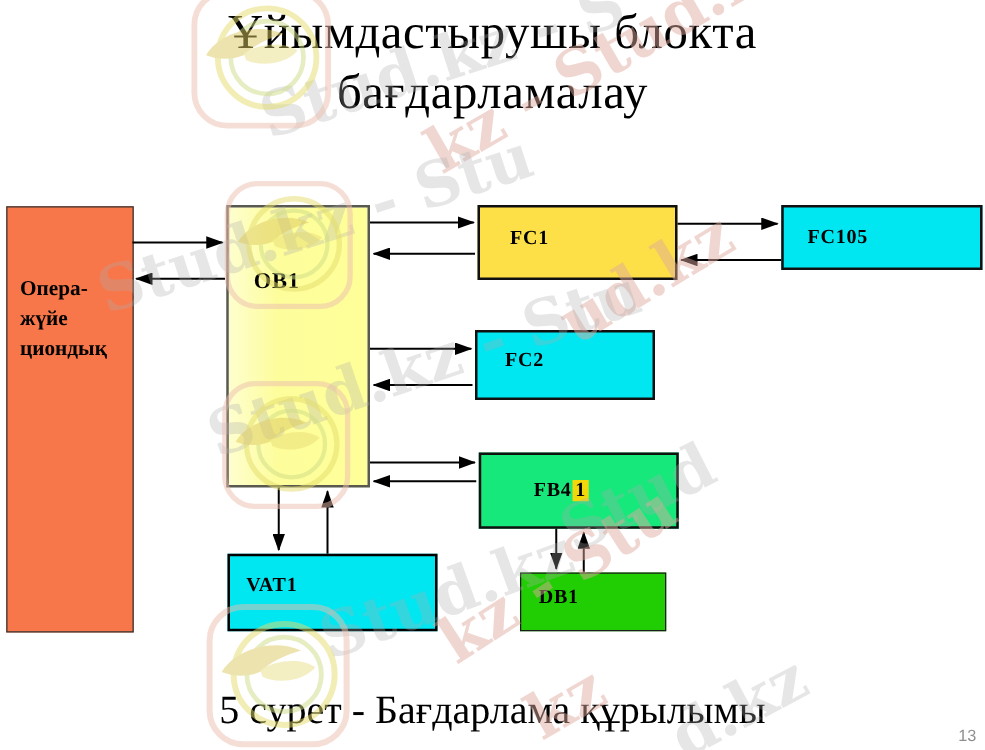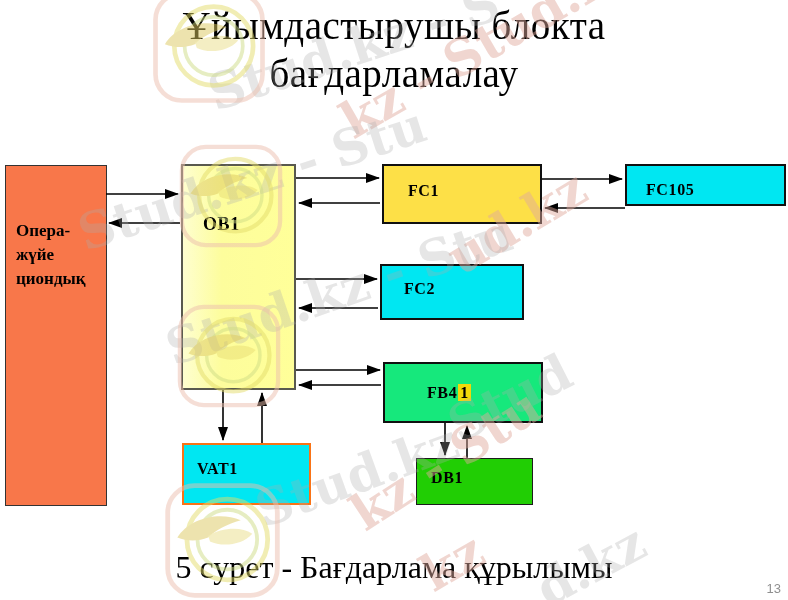--- a/index.html
+++ b/index.html
@@ -26,30 +26,30 @@
     position:absolute;box-sizing:border-box;font-weight:bold;color:#000;
     font-size:16px;letter-spacing:0.6px;z-index:1;
   }
   .box-os{left:5px;top:165px;width:102px;height:341px;background:#f8774a;
     border:1px solid #333;padding:53px 4px 0 10px;font-size:17px;line-height:1.42;letter-spacing:0;}
   .box-ob1{left:181px;top:164px;width:115px;height:226px;
     background:linear-gradient(90deg,#fefecf 0%,#fdfd9c 35%,#ffff99 100%);
     border:2px solid #59594f;padding:48px 12px 0 20px;font-size:18px;}
   .box-fc1{left:382px;top:164px;width:160px;height:60px;background:#fde047;
     border:2px solid #101010;padding:16px 0 0 24px;}
-  .box-fc105{left:625px;top:164px;width:161px;height:42px;background:#00e7f2;
+  .box-fc105{left:625px;top:164px;width:161px;height:52px;background:#00e7f2;
     border:2px solid #101010;padding:15px 0 0 19px;}
   .box-fc2{left:380px;top:264px;width:144px;height:56px;background:#00e7f2;
     border:2px solid #101010;padding:14px 0 0 22px;}
   .box-fb41{left:383px;top:362px;width:160px;height:61px;background:#16e87c;
     border:2px solid #101010;padding:20px 0 0 42px;}
   .box-db1{left:380px;top:458px;width:117px;height:47px;background:#21ce04;
     border:1px solid #1c1c1c;padding:10px 0 0 14px;margin-left:36px;}
-  .box-vat1{left:182px;top:443px;width:129px;height:62px;background:#00e7f2;
-    border:2px solid #f97316;padding:15px 0 0 13px;}
+  .box-vat1{left:182px;top:443px;width:168px;height:62px;background:#00e7f2;
+    border:2px solid #000000;padding:15px 0 0 13px;}
   .hl{background:#f2d80a;padding:0 2px;margin-left:1px;}
   
   .arrows{position:absolute;left:0;top:0;width:788px;height:600px;z-index:2;pointer-events:none;}
   .arrows line{stroke:#000;stroke-width:1.6;}
   
   .wm{position:absolute;z-index:4;pointer-events:none;white-space:nowrap;
       font-family:"DejaVu Serif",serif;font-weight:bold;font-size:50px;
       line-height:1;transform-origin:0 50%;}
   .wm-g{color:rgba(173,173,173,0.30);}
   .wm-p{color:rgba(224,170,156,0.48);}

